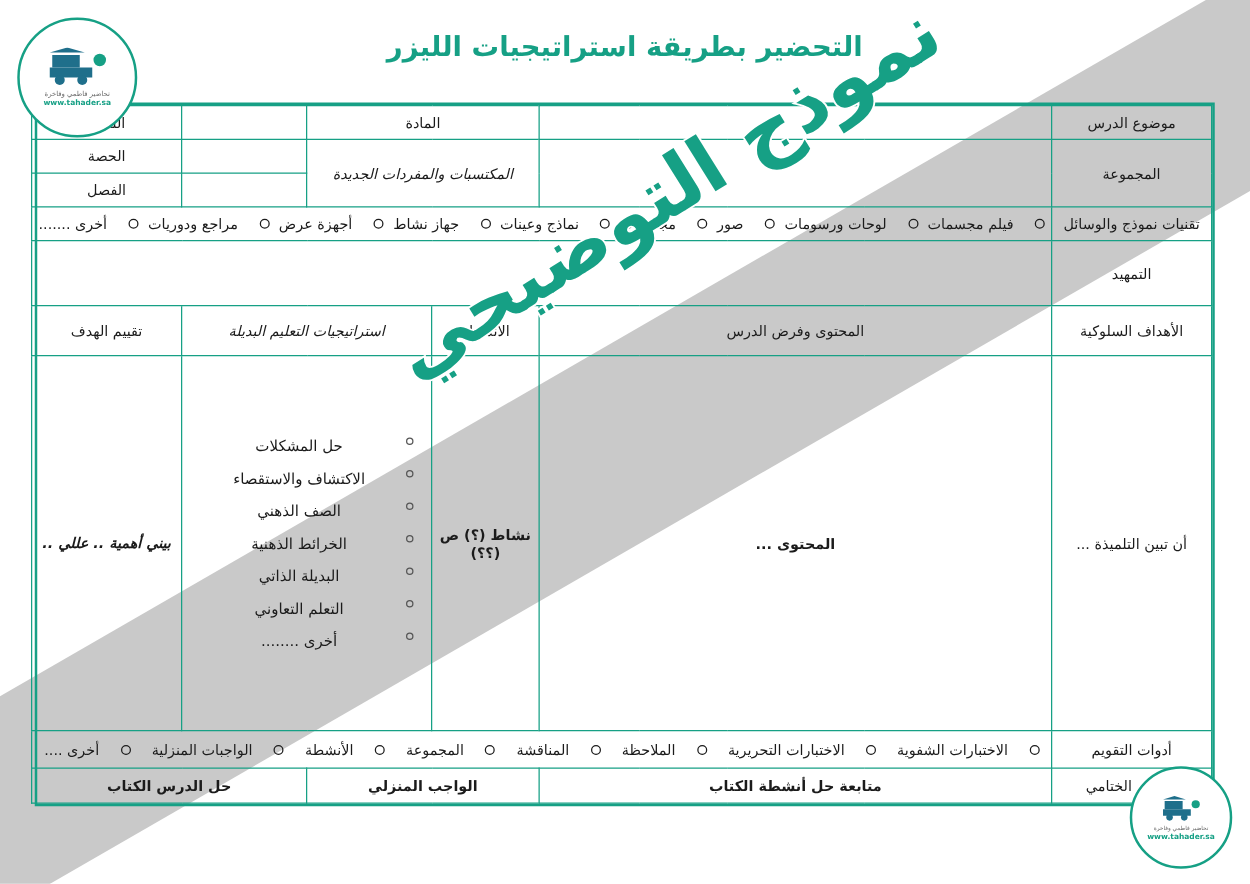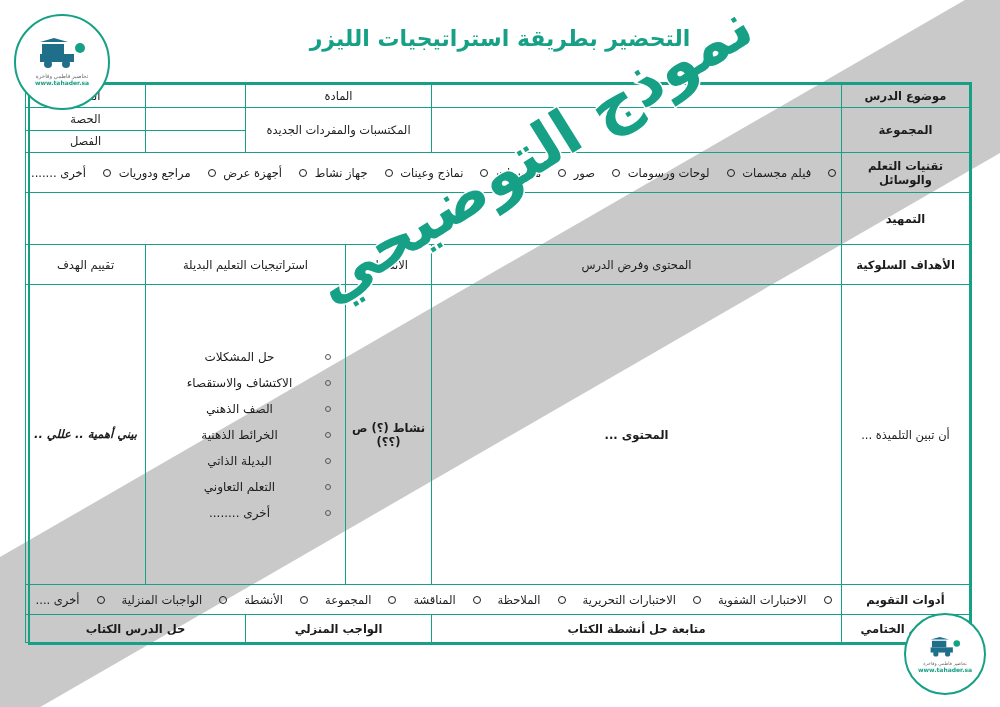--- a/index.html
+++ b/index.html
@@ -69,42 +69,42 @@
   }
   table.sheet td {
     border: 1px solid #16a085;
     font-size: 11.5px;
     color: #1b1b1b;
     padding: 2px 4px;
     vertical-align: middle;
     text-align: center;
     background: transparent;
   }
-  .lbl { font-weight: bold; width: 128px; }
+  .lbl { font-weight: normal; width: 128px; }
   .redtext { color: #e8231a; font-weight: bold; }
 
   .radio-row {
     display: flex; flex-wrap: wrap;
     justify-content: space-around; align-items: center;
     gap: 2px 6px;
     direction: rtl;
   }
   .opt { display: inline-flex; align-items: center; gap: 17px; white-space: nowrap; font-size: 11.5px; }
   .circ {
     width: 8px; height: 8px; border: 1px solid #1b1b1b; border-radius: 50%;
     display: inline-block; flex: none;
   }
   .bullet {
     width: 6px; height: 6px; border: 1px solid #555; border-radius: 50%;
     display: inline-block; flex: none;
   }
 
   .strat-list { display: flex; flex-direction: column; gap: 12px; padding: 6px 10px 6px 4px; }
   .strat-item {
-    display: flex; align-items: center; gap: 0;
+    display: flex; align-items: flex-start; gap: 0;
     justify-content: flex-start;
     font-size: 12px; white-space: nowrap;
   }
   .strat-item .t { flex: 1; text-align: center; }
 
   .goal-eval { line-height: 1.7; font-style: italic; }
 
   
   .watermark {
     position: absolute;
@@ -113,21 +113,21 @@
     font-size: 62px;
     font-weight: bold;
     color: #16a085;
     -webkit-text-stroke: 3px #ffffff;
     paint-order: stroke fill;
     transform: rotate(-32deg);
     transform-origin: left top;
     white-space: nowrap;
     pointer-events: none;
   }
-  .small-cell { font-size: 11px; }
+  .small-cell { font-size: 11px; font-style: italic; }
 </style>
 </head>
 <body>
 
 <div class="band"></div>
 
 <div class="title">التحضير بطريقة استراتيجيات الليزر</div>
 
 <div class="logo logo-tl">
   <svg width="52" height="34" viewBox="0 0 52 34">
@@ -184,21 +184,21 @@
       <td colspan="2" rowspan="2" class="small-cell">المكتسبات والمفردات الجديدة</td>
       <td></td>
       <td>الحصة</td>
     </tr>
     <tr>
       <td></td>
       <td>الفصل</td>
     </tr>
 
     <tr>
-      <td class="lbl">تقنيات التعلم والوسائل</td>
+      <td class="lbl">تقنيات نموذج والوسائل</td>
       <td colspan="8">
         <div class="radio-row">
           <label class="opt">
                 <span class="circ"></span>
                 <span>فيلم مجسمات</span>
               </label>
           <label class="opt">
                 <span class="circ"></span>
                 <span>لوحات ورسومات</span>
               </label>

